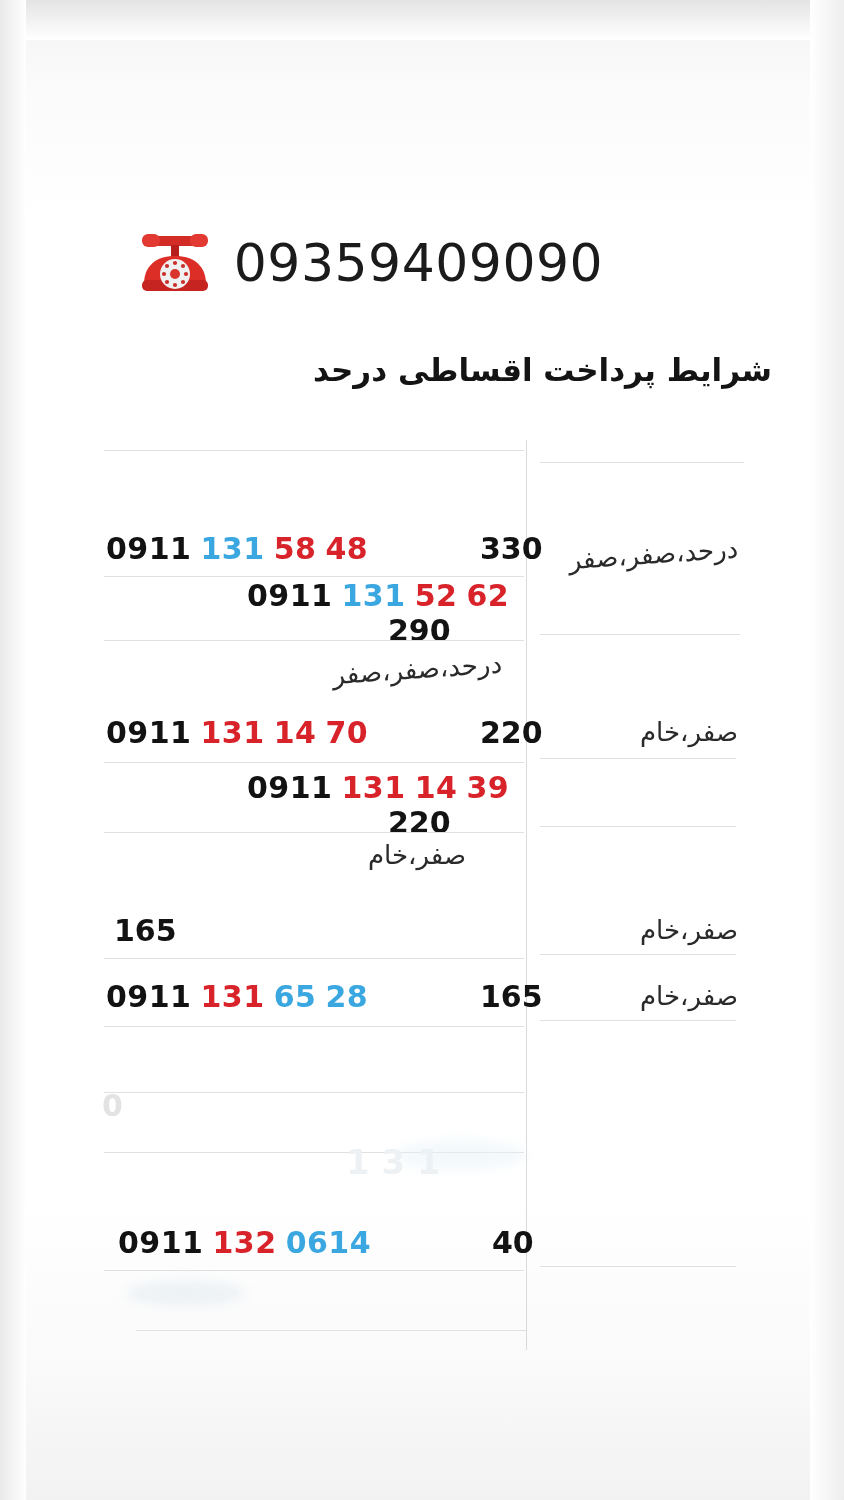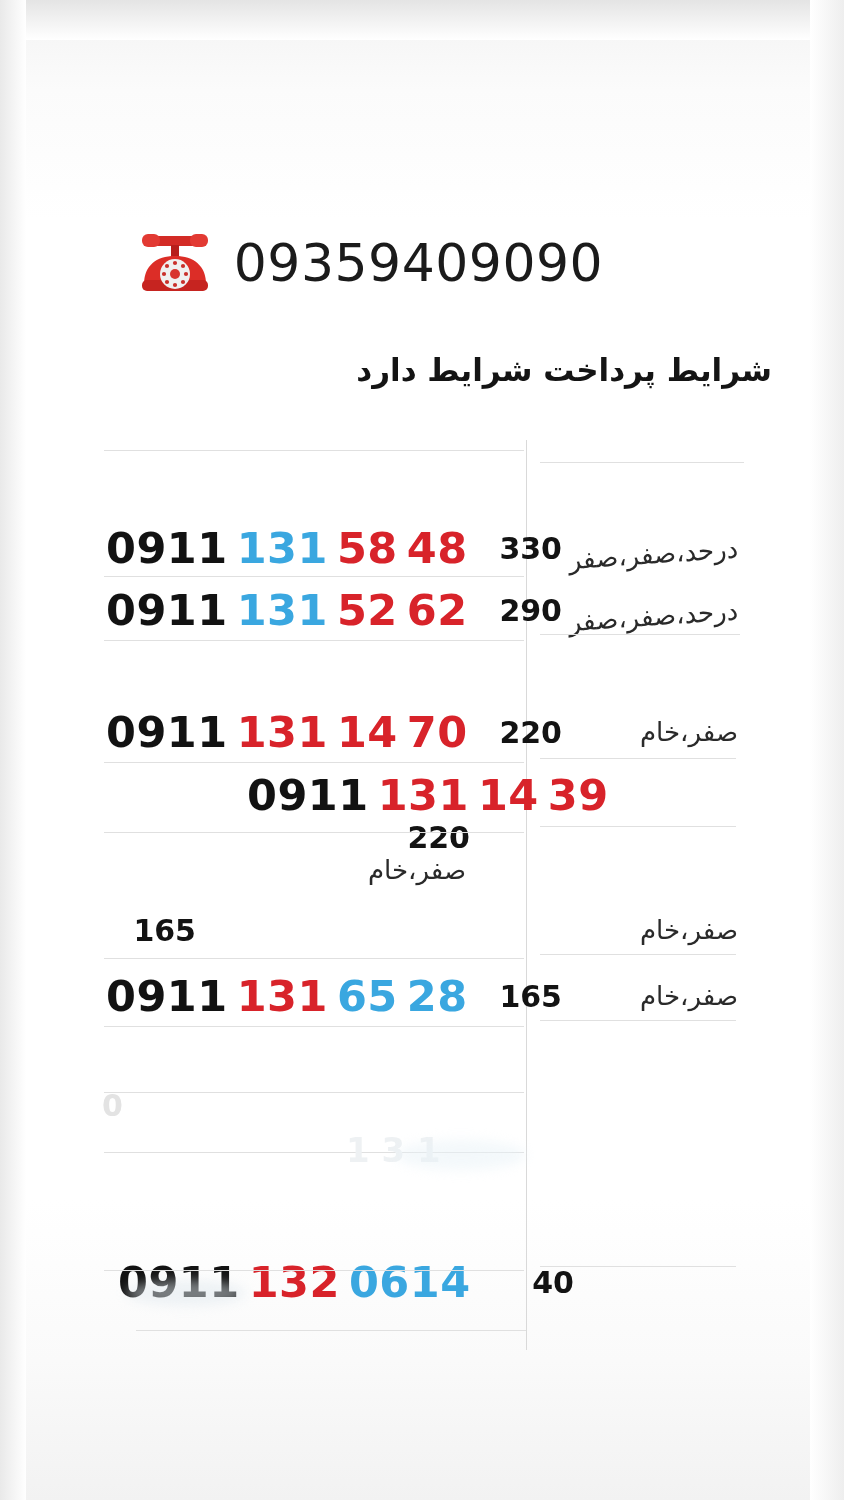--- a/index.html
+++ b/index.html
@@ -118,36 +118,36 @@
     width: 648px;
     height: 64px;
     display: flex;
     align-items: center;
     direction: ltr;
   }
   .num {
     flex: 0 0 auto;
     width: 356px;
     padding-left: 10px;
-    font-size: 43px;
+    font-size: 30px;
     font-weight: bold;
     letter-spacing: 0.5px;
     white-space: nowrap;
     font-family: "DejaVu Sans", sans-serif;
   }
   .num .g { margin-right: 9px; }
   .num .g:last-child { margin-right: 0; }
   .black { color: #121212; }
   .red { color: #d8232a; }
   .blue { color: #3aa7e0; }
 
   .price {
     flex: 0 0 auto;
     width: 82px;
-    text-align: right;
+    text-align: left;
     padding-left: 18px;
     font-size: 30px;
     font-weight: bold;
     color: #131313;
     font-family: "DejaVu Sans", sans-serif;
   }
   .cond {
     flex: 1 1 auto;
     text-align: right;
     direction: rtl;
@@ -169,20 +169,21 @@
     font-size: 30px;
     font-weight: bold;
     font-family: "DejaVu Sans", sans-serif;
   }
   .ghost2 {
     position: absolute;
     color: #eef1f3;
     font-size: 34px;
     font-weight: bold;
     font-family: "DejaVu Sans", sans-serif;
+    margin-top: 12px;
   }
   .smudge {
     position: absolute;
     border-radius: 50%;
     filter: blur(6px);
     opacity: .5;
   }
 </style>
 </head>
 <body>
@@ -210,38 +211,38 @@
         <circle cx="45" cy="50" r="2.1" fill="#c9302b"></circle>
         <circle cx="37" cy="53" r="2.1" fill="#c9302b"></circle>
         <circle cx="29" cy="50" r="2.1" fill="#c9302b"></circle>
         <circle cx="26" cy="42" r="2.1" fill="#c9302b"></circle>
         <circle cx="29" cy="34" r="2.1" fill="#c9302b"></circle>
       </svg>
     </span>
     <span class="phone-number">09359409090</span>
   </div>
 
-  <div class="subtitle">شرایط پرداخت شرایط دارد</div>
+  <div class="subtitle">شرایط پرداخت اقساطی درحد</div>
 
   <div class="table-area">
     <div class="vline"></div>
 
     <div class="hline" style="left:8px; width:420px; top:10px;"></div>
     <div class="hline" style="left:444px; width:204px; top:22px;"></div>
 
     <div class="row" style="top:76px;">
       <div class="num">
         <span class="g black">0911</span><span class="g blue">131</span><span class="g red">58</span><span class="g red">48</span>
       </div>
       <div class="price">330</div>
       <div class="cond rot">درحد،صفر،صفر</div>
     </div>
     <div class="hline" style="left:8px; width:420px; top:136px;"></div>
 
-    <div class="row" style="top:138px;">
+    <div class="row" style="top:138px;flex-direction:column;">
       <div class="num">
         <span class="g black">0911</span><span class="g blue">131</span><span class="g red">52</span><span class="g red">62</span>
       </div>
       <div class="price">290</div>
       <div class="cond rot">درحد،صفر،صفر</div>
     </div>
     <div class="hline" style="left:8px; width:420px; top:200px;"></div>
     <div class="hline" style="left:444px; width:200px; top:194px;"></div>
 
     <div class="row" style="top:260px;">
@@ -280,21 +281,21 @@
     </div>
     <div class="hline" style="left:8px; width:420px; top:586px;"></div>
     <div class="hline" style="left:444px; width:196px; top:580px;"></div>
 
     <div class="hline" style="left:8px; width:420px; top:652px;"></div>
     <div class="hline" style="left:8px; width:420px; top:712px;"></div>
     <div class="ghost" style="left:6px; top:648px;">0</div>
     <div class="ghost2" style="left:250px; top:690px;">1 3 1</div>
     <div class="smudge" style="left:300px; top:700px; width:130px; height:30px; background:#e8f2f7;"></div>
 
-    <div class="row" style="top:770px;margin-top:40px;">
+    <div class="row" style="top:770px;">
       <div class="num" style="padding-left:22px;">
         <span class="g black">0911</span><span class="g red">132</span><span class="g blue">0614</span>
       </div>
       <div class="price">40</div>
       <div class="cond"></div>
     </div>
     <div class="hline" style="left:8px; width:420px; top:830px;"></div>
     <div class="hline" style="left:444px; width:196px; top:826px;"></div>
 
     <div class="smudge" style="left:30px; top:840px; width:120px; height:26px; background:#dfe8ee;"></div>

